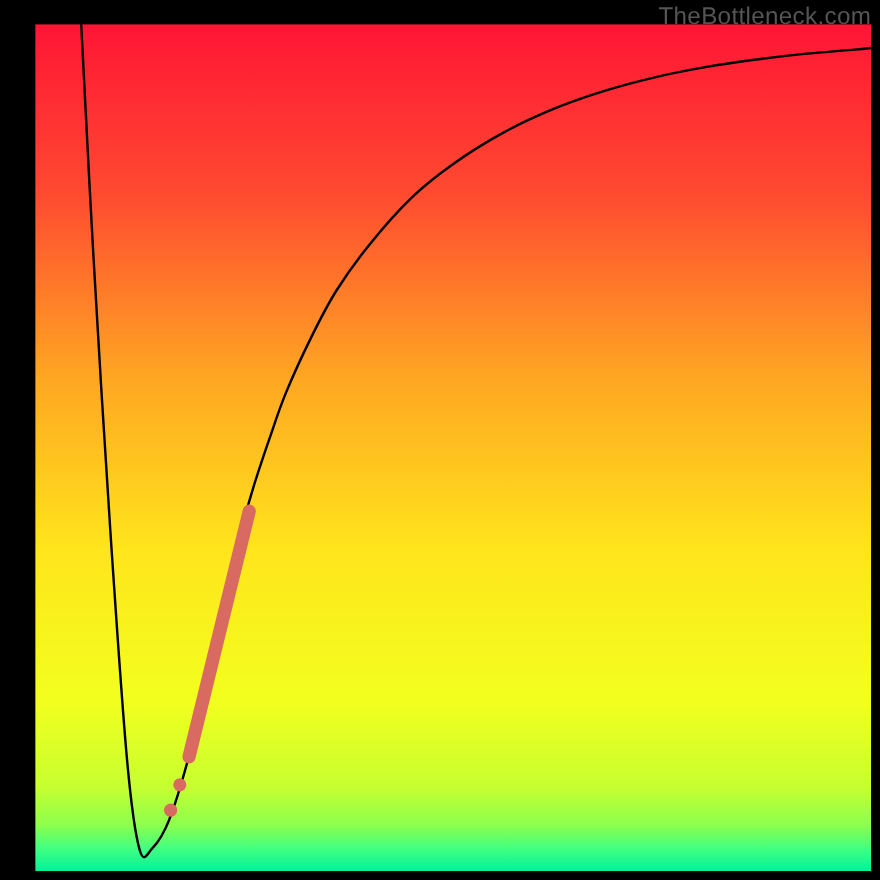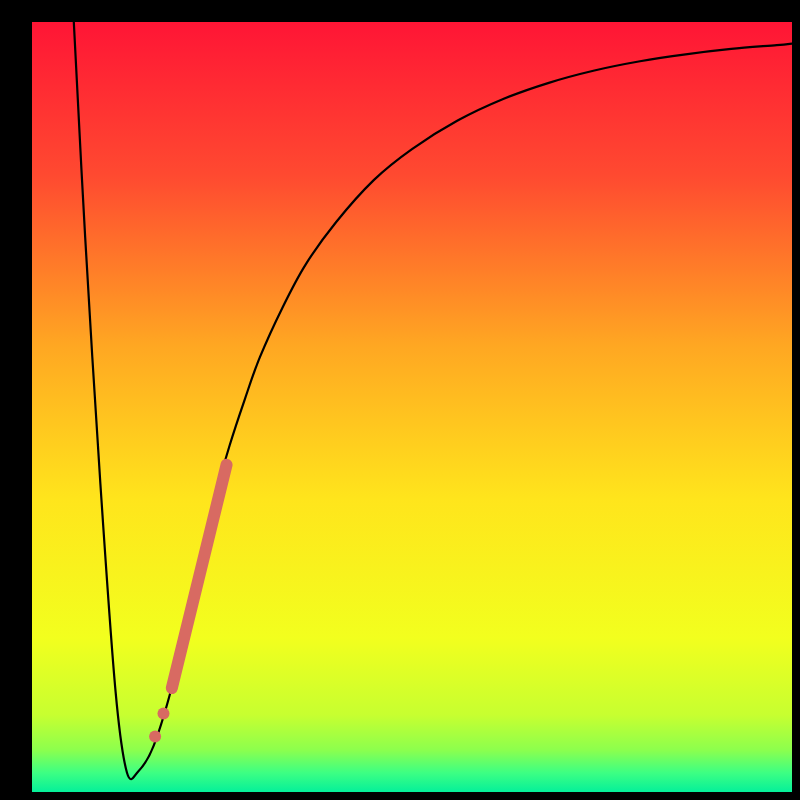--- a/index.html
+++ b/index.html
@@ -49,13 +49,14 @@
           <stop offset="97.5%" stop-color="#3dff83"></stop>
           <stop offset="100%" stop-color="#05f09a"></stop>
         </linearGradient>
       </defs>
       <rect x="0" y="0" width="760" height="770" fill="url(#bg-grad)"></rect>
       <path d="M 41.8 0 C 43.699999999999996 35.93333333333334 48.76666666666667 138.60000000000002 53.2 215.60000000000002 C 57.63333333333333 292.6 63.33333333333333 386.28333333333336 68.39999999999999 462 C 73.46666666666665 537.7166666666667 79.16666666666666 621.775 83.6 669.9 C 88.03333333333333 718.025 91.2 737.5316666666666 95 750.75 C 98.8 763.9683333333334 101.96666666666667 753.7016666666667 106.4 749.21 C 110.83333333333334 744.7183333333334 115.9 738.3016666666666 121.60000000000001 723.8 C 127.30000000000001 709.2983333333333 135.53333333333333 681.45 140.6 662.2 C 145.66666666666666 642.95 147.56666666666666 628.8333333333333 152 608.3 C 156.43333333333334 587.7666666666667 162.13333333333333 560.8166666666666 167.2 539 C 172.26666666666665 517.1833333333334 177.33333333333334 496.65 182.4 477.4 C 187.46666666666667 458.15 192.53333333333333 440.18333333333334 197.6 423.5 C 202.66666666666666 406.81666666666666 207.73333333333335 392.05833333333334 212.8 377.3 C 217.86666666666667 362.5416666666667 221.66666666666666 350.35 228 334.95000000000005 C 234.33333333333334 319.55000000000007 243.20000000000002 300.3 250.8 284.9 C 258.4 269.49999999999994 264.7333333333333 256.66666666666663 273.59999999999997 242.54999999999995 C 282.46666666666664 228.4333333333333 292.6 214.3166666666667 304 200.20000000000005 C 315.4 186.0833333333334 329.3333333333333 170.04166666666669 342 157.85000000000002 C 354.6666666666667 145.65833333333336 366.06666666666666 136.93166666666676 380 127.05000000000007 C 393.93333333333334 117.1683333333334 410.40000000000003 106.90166666666663 425.6 98.55999999999995 C 440.8 90.21833333333326 456 83.28833333333331 471.2 77 C 486.4 70.71166666666669 501.6000000000001 65.57833333333338 516.8000000000001 60.83000000000004 C 532.0000000000001 56.081666666666706 547.2 52.10333333333333 562.4 48.50999999999999 C 577.5999999999999 44.91666666666665 592.8 41.964999999999975 608 39.26999999999998 C 623.2 36.57499999999999 638.4 34.39333333333335 653.6 32.34000000000003 C 668.8000000000001 30.286666666666708 684 28.490000000000048 699.2 26.950000000000045 C 714.4000000000001 25.410000000000043 734.6666666666666 23.998333333333353 744.8 23.100000000000023 C 754.9333333333333 22.201666666666693 757.4666666666667 21.81666666666672 760 21.56000000000006" fill="none" stroke="#000000" stroke-width="2.2" stroke-linecap="round"></path>
       <circle cx="123.12" cy="714.56" r="6" fill="#d86a62"></circle>
       <circle cx="131.48000000000002" cy="691.46" r="6" fill="#d86a62"></circle>
       <line x1="139.84" y1="666.05" x2="194.56" y2="442.75" stroke="#d86a62" stroke-width="12" stroke-linecap="round"></line>
     </svg>
+  <div class="watermark">TheBottleneck.com</div>
 </div>
 
 </body></html>

